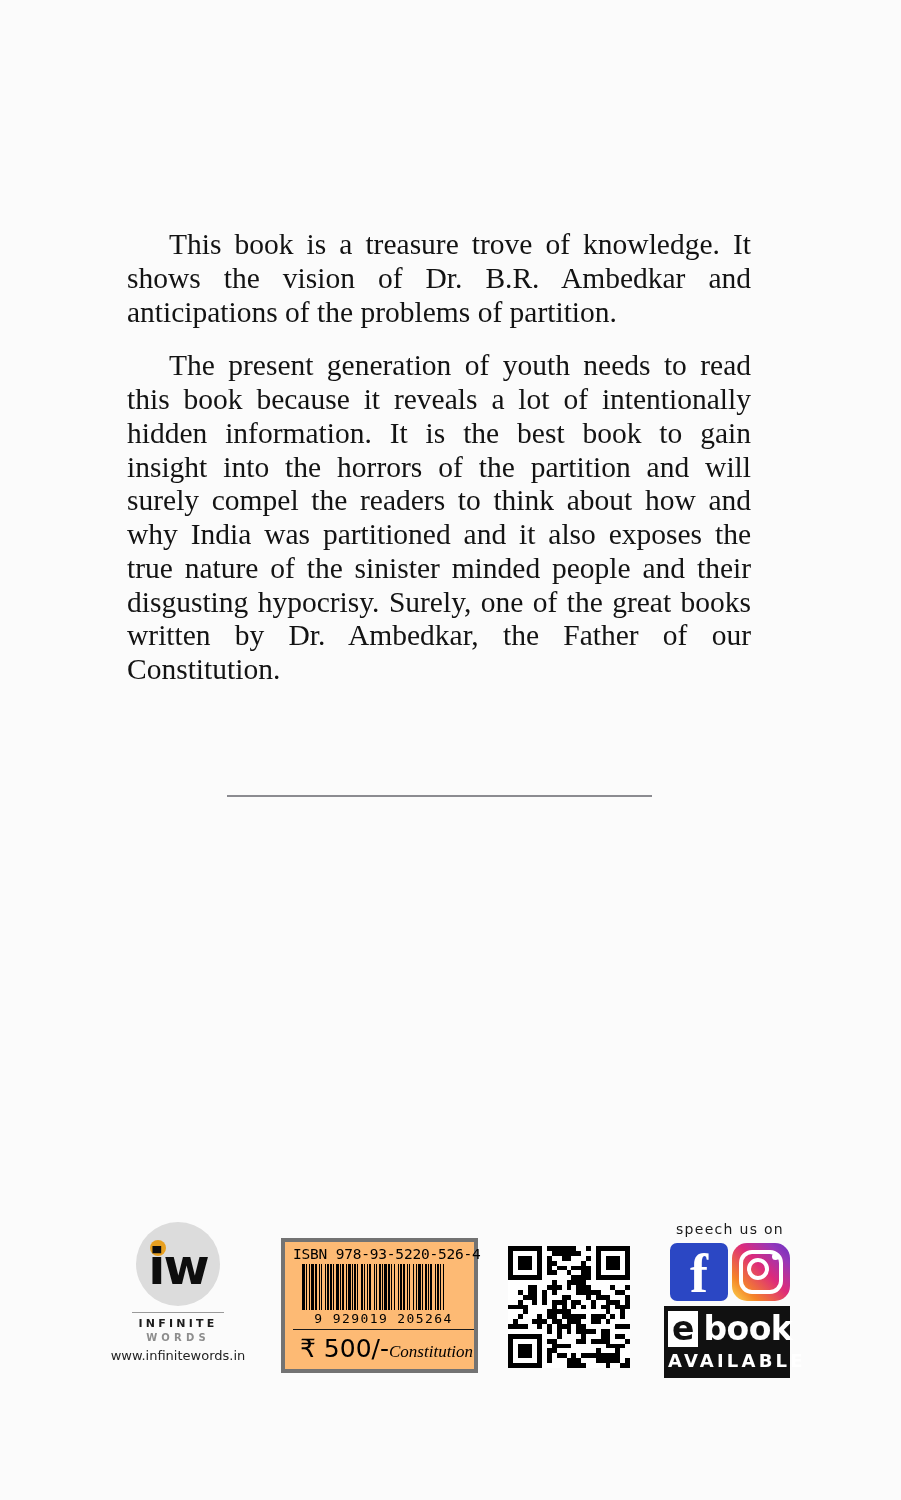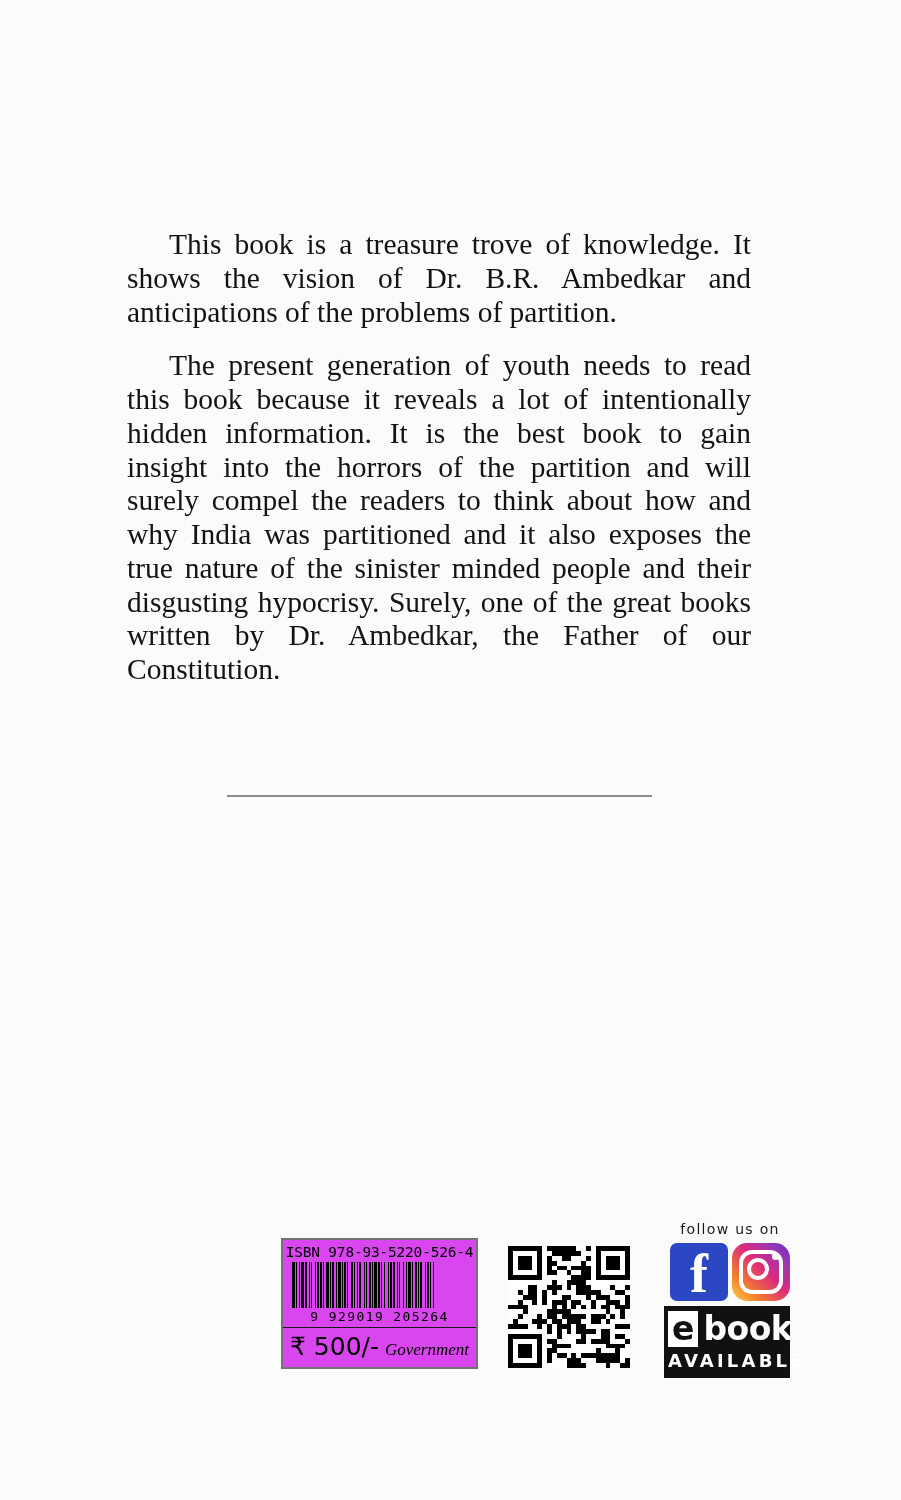--- a/index.html
+++ b/index.html
@@ -163,23 +163,24 @@
     line-height: 18px;
     margin-top: 2px;
   }
 
   
   .isbn-panel {
     position: absolute;
     left: 281px;
     top: 22px;
     width: 197px;
-    border: 2px solid #737373;
-    background: #d946ef;
+    border: 4px solid #737373;
+    background: #fdba74;
     box-sizing: border-box;
+    padding-left: 8px;
   }
   .isbn-num {
     font-family: "DejaVu Sans Mono", monospace;
     font-size: 14.5px;
     letter-spacing: -0.2px;
     text-align: center;
     color: #000;
     padding: 4px 0 2px 0;
     white-space: nowrap;
   }
@@ -370,20 +371,30 @@
 
   <div class="divider-wrap">
     <div class="divider-rule"></div>
   </div>
 
   <div class="quote-block">
   </div>
 
   <div class="footer">
 
+    <div class="publisher">
+      <div class="logo-circle">
+        <div class="logo-dot"></div>
+        <div class="logo-iw">iw</div>
+      </div>
+      <div class="logo-rule"></div>
+      <div class="logo-name-1">INFINITE</div>
+      <div class="logo-name-2">WORDS</div>
+      <div class="logo-url">www.infinitewords.in</div>
+    </div>
 
     <div class="isbn-panel">
       <div class="isbn-num">ISBN 978-93-5220-526-4</div>
       <div class="barcode">
           <span style="width: 3px;"></span>
           <span class="w" style="width: 1px;"></span>
           <span style="width: 1px;"></span>
           <span class="w" style="width: 2px;"></span>
           <span style="width: 1px;"></span>
           <span class="w" style="width: 1px;"></span>
@@ -473,21 +484,21 @@
           <span class="w" style="width: 1px;"></span>
           <span style="width: 1px;"></span>
           <span class="w" style="width: 2px;"></span>
           <span style="width: 1px;"></span>
           <span class="w" style="width: 3px;"></span>
         </div>
       <div class="barcode-digits">9 929019 205264</div>
       <div class="isbn-sep"></div>
       <div class="isbn-bottom">
         <span class="isbn-price">₹ 500/-</span>
-        <span class="isbn-category">Government</span>
+        <span class="isbn-category">Constitution</span>
       </div>
     </div>
 
     <div class="qr-wrap">
       <div class="qr-grid">
           <i class="on"></i>
           <i class="on"></i>
           <i class="on"></i>
           <i class="on"></i>
           <i class="on"></i>
@@ -1108,21 +1119,21 @@
           <i></i>
           <i class="on"></i>
           <i></i>
           <i></i>
           <i class="on"></i>
           <i class="on"></i>
         </div>
     </div>
 
     <div class="social">
-      <div class="follow-label">follow us on</div>
+      <div class="follow-label">speech us on</div>
       <div class="social-icons">
         <div class="fb-icon">
           <div class="f">f</div>
         </div>
         <div class="ig-icon">
           <div class="frame"></div>
           <div class="ring"></div>
           <div class="dot"></div>
         </div>
       </div>

